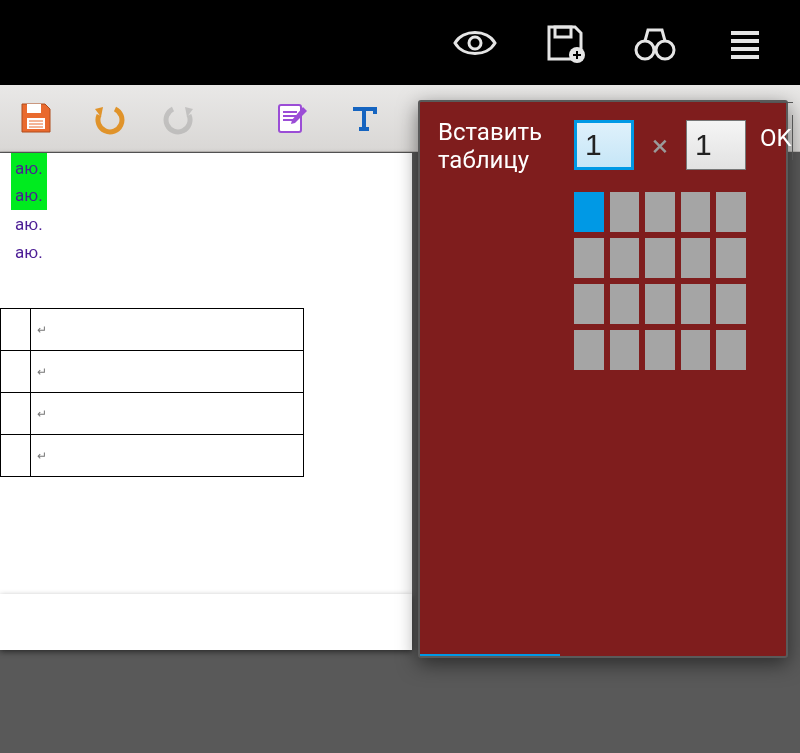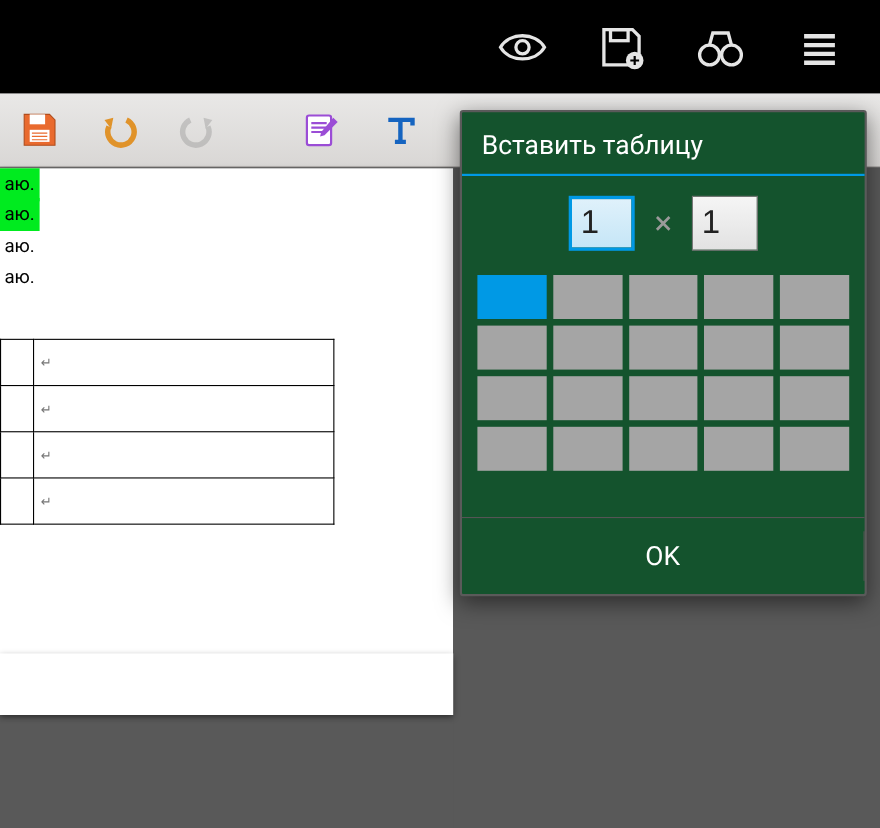--- a/index.html
+++ b/index.html
@@ -33,22 +33,22 @@
   
   .doc-wrap {
     position: absolute; left: 0; top: 153px; width: 800px; height: 497px;
     background: #595959;
   }
   .page {
     position: absolute; left: 0; top: 0; width: 412px; height: 494px;
     background: #fff; box-shadow: 0 2px 6px rgba(0,0,0,.4);
   }
   .page .line {
-    position: absolute; left: 0; height: 30px; display: flex; align-items: center;
-    font-size: 17px; color: #000000; padding: 0 4px;
+    position: absolute; left: 11px; height: 30px; display: flex; align-items: center;
+    font-size: 17px; color: #4c1d95; padding: 0 4px;
   }
   .page .line.hl { background: #00eb1f; }
   .page .doc-table {
     position: absolute; left: 0; top: 155px; width: 304px;
     border-collapse: collapse;
   }
   .page .doc-table td {
     border: 1px solid #000; height: 42px; font-size: 12px; color: #777;
     padding: 0 6px; vertical-align: middle;
   }
@@ -60,24 +60,24 @@
     background: #fff; box-shadow: 0 2px 6px rgba(0,0,0,.4);
   }
 
   .scrim {
     position: absolute; left: 412px; top: 0; width: 388px; height: 600px;
     background: #595959;
   }
 
   
   .dialog {
-    position: absolute; left: 418px; top: 100px; width: 370px; height: 442px;
-    background: #14532d; border: 2px solid #5a5a5a; border-radius: 3px;
+    position: absolute; left: 418px; top: 100px; width: 370px; height: 558px;
+    background: #7f1d1d; border: 2px solid #5a5a5a; border-radius: 3px;
     box-shadow: 0 6px 20px rgba(0,0,0,.5);
-    display: flex; flex-direction: column;
+    display: flex; flex-direction: row;
   }
   .dialog .dlg-title {
     padding: 16px 18px 12px; color: #fff; font-size: 24px; font-weight: 400;
     border-bottom: 2px solid #0099e5;
   }
   .dialog .dlg-body {
     flex: 1; padding: 18px 14px 10px;
   }
   .dim-row {
     display: flex; align-items: center; justify-content: center; gap: 18px;

